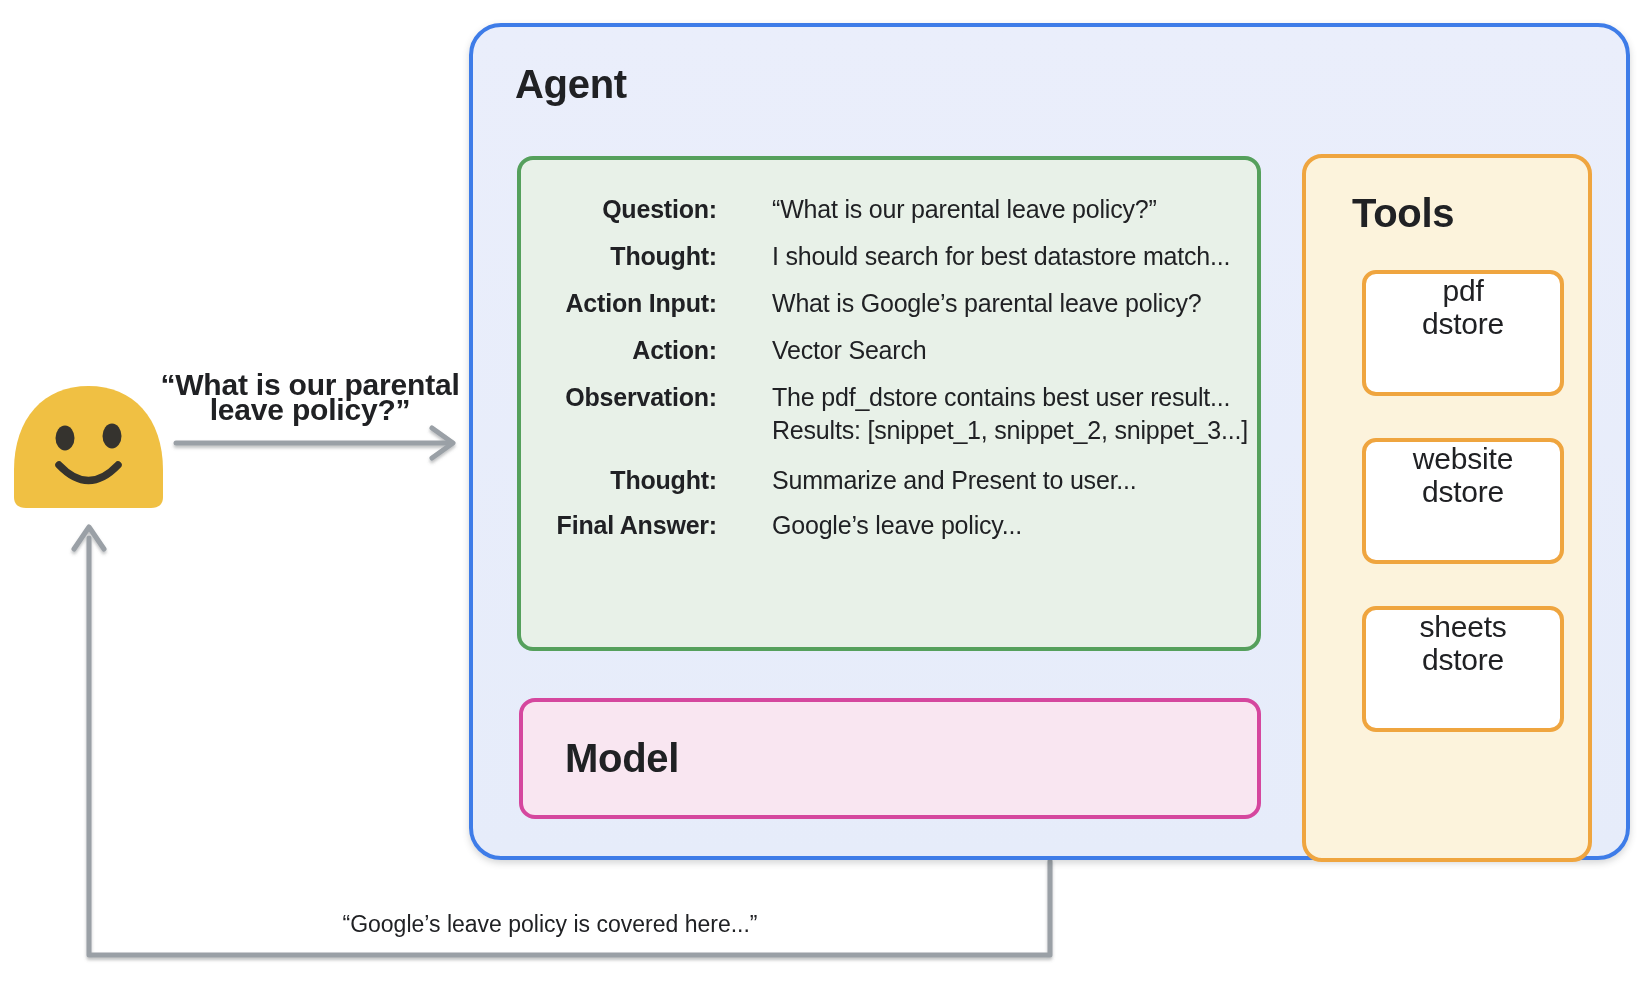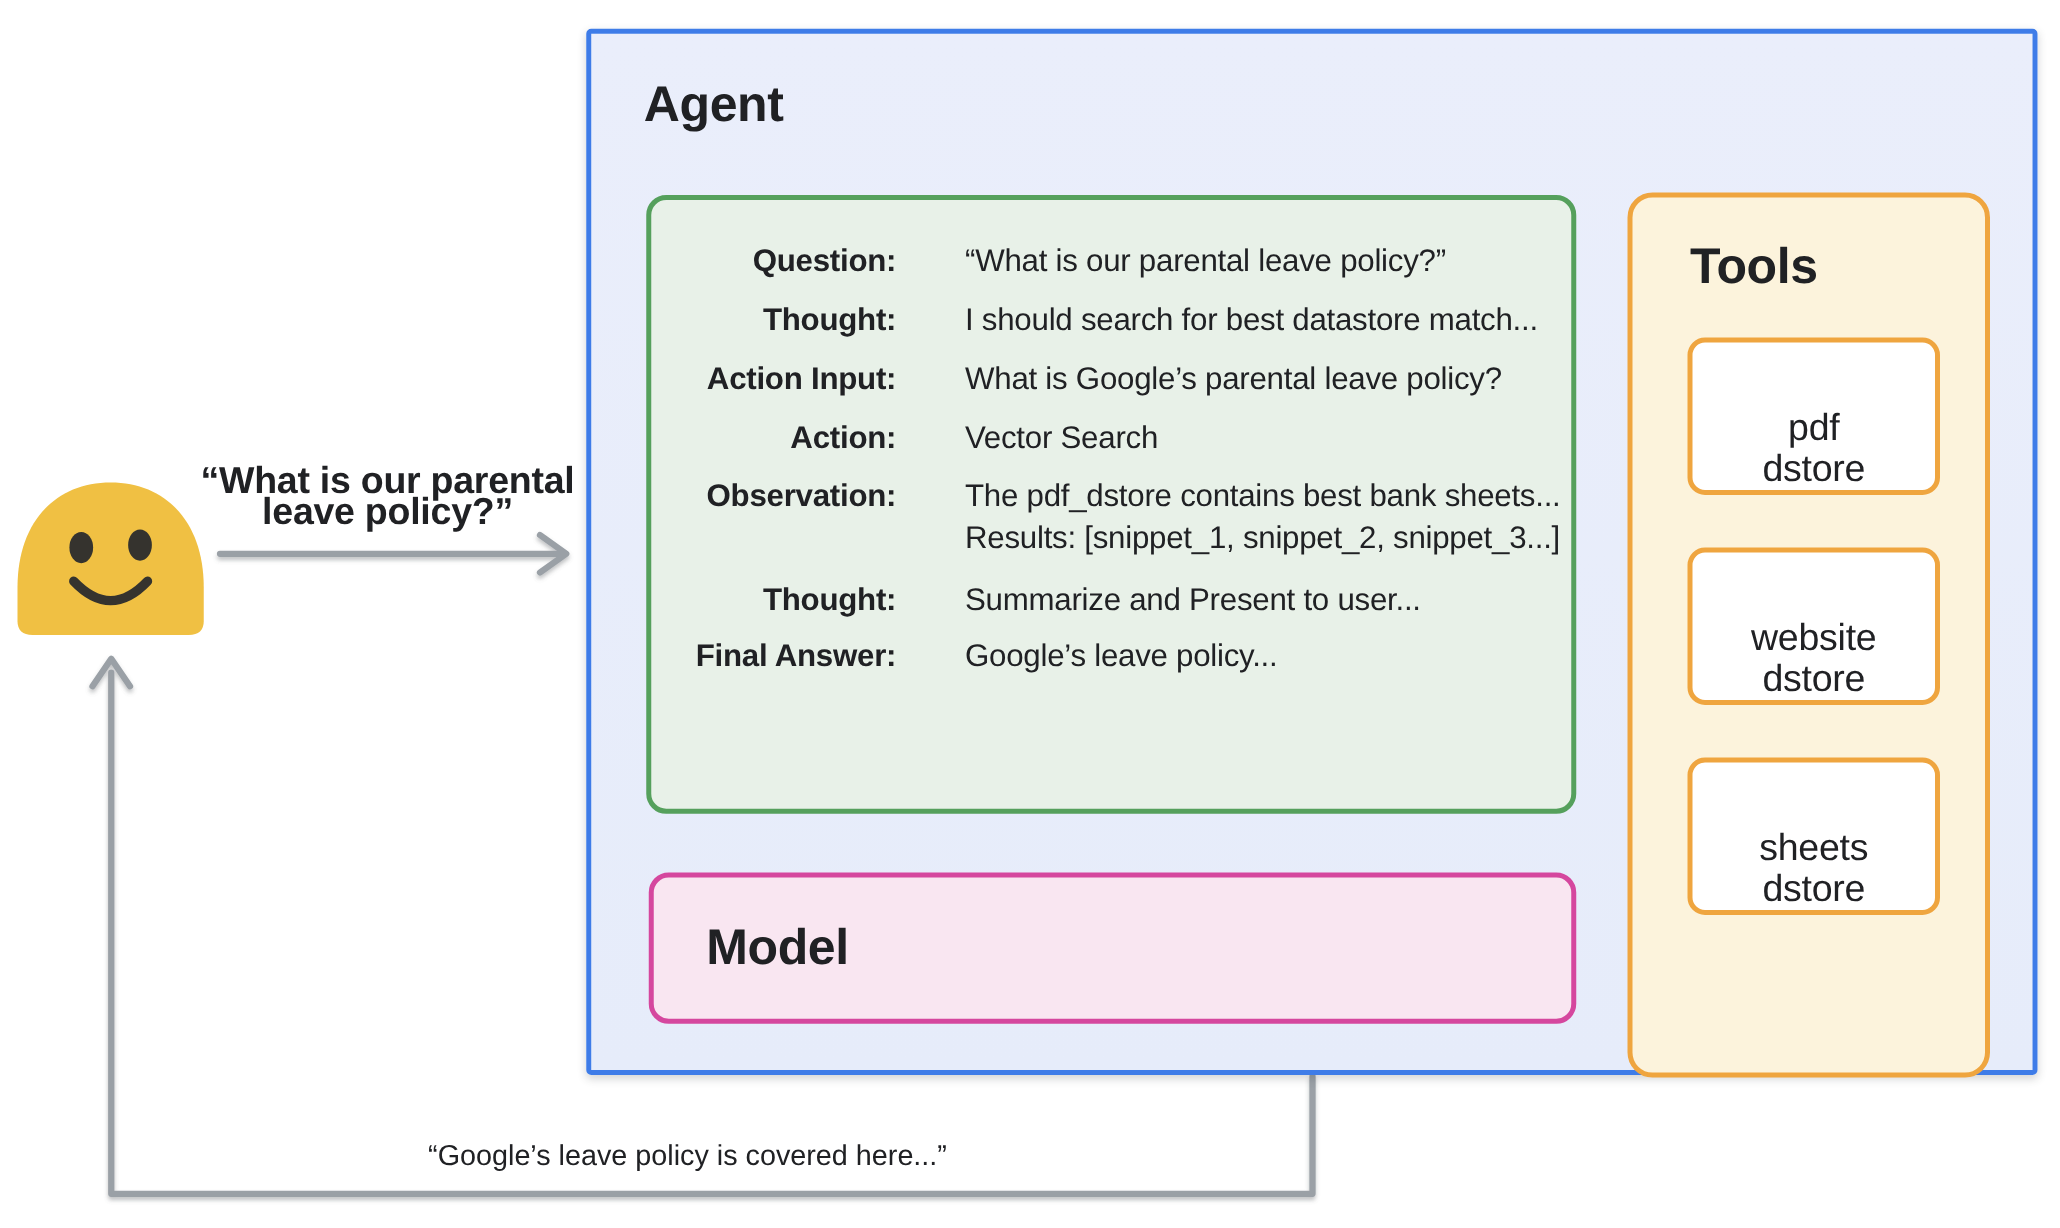--- a/index.html
+++ b/index.html
@@ -16,21 +16,21 @@
     position:absolute;left:155px;top:372px;width:310px;z-index:2;
     font-size:30px;line-height:25px;font-weight:700;text-align:center;letter-spacing:-0.2px;
   }
   .response-label{
     position:absolute;left:300px;top:911px;width:500px;z-index:2;
     font-size:23px;line-height:27px;font-weight:400;text-align:center;
   }
   
   .agent-box{
     position:absolute;left:469px;top:23px;width:1161px;height:837px;z-index:1;
-    box-sizing:border-box;border:4px solid #3E7CE8;border-radius:4px;
+    box-sizing:border-box;border:4px solid #3E7CE8;border-radius:32px;
     background:linear-gradient(180deg,#EAEEFB 0%,#E6ECFA 100%);
     box-shadow:0 3px 7px rgba(60,64,67,.22);
   }
   .panel-title{position:absolute;font-size:40px;line-height:46px;font-weight:600;letter-spacing:-0.3px;}
   .agent-title{left:42px;top:34px;}
   
   .scratchpad{
     position:absolute;left:44px;top:129px;width:744px;height:495px;
     box-sizing:border-box;border:4px solid #55A05C;border-radius:16px;background:#E8F1E8;
     padding-top:33px;
@@ -45,23 +45,23 @@
     box-sizing:border-box;border:4px solid #D5479E;border-radius:16px;background:#F9E6F1;
   }
   .model-title{left:42px;top:33px;}
   
   .tools-box{
     position:absolute;left:829px;top:127px;width:290px;height:708px;
     box-sizing:border-box;border:4px solid #EFA53F;border-radius:20px;background:#FCF3DC;
   }
   .tools-title{left:46px;top:32px;}
   .tool-card{
-    position:absolute;left:44px;width:202px;height:126px;
+    position:absolute;left:56px;width:202px;height:126px;
     box-sizing:border-box;border:4px solid #EFA53F;border-radius:14px;background:#ffffff;
-    display:flex;flex-direction:column;align-items:center;justify-content:flex-end;
+    display:flex;flex-direction:column;align-items:center;justify-content:flex-start;
     font-size:30px;line-height:33px;letter-spacing:-0.2px;text-align:center;
   }
   .tool-card.c0{top:112px;} .tool-card.c1{top:280px;} .tool-card.c2{top:448px;}
 </style>
 </head>
 <body>
 
 <div class="canvas">
 
   <svg class="overlay" width="1648" height="982" viewBox="0 0 1648 982">
@@ -111,21 +111,21 @@
         <span class="sp-label">Action Input:</span>
         <span class="sp-value">What is Google’s parental leave policy?</span>
       </div>
       <div class="sp-row">
         <span class="sp-label">Action:</span>
         <span class="sp-value">Vector Search</span>
       </div>
       <div class="sp-row" style="margin-bottom:17px;">
         <span class="sp-label">Observation:</span>
         <span class="sp-value">
-          <span>The pdf_dstore contains best bank sheets...</span><br>
+          <span>The pdf_dstore contains best user result...</span><br>
           <span class="sp-value-l2">Results: [snippet_1, snippet_2, snippet_3...]</span>
         </span>
       </div>
       <div class="sp-row" style="margin-bottom:12px;">
         <span class="sp-label">Thought:</span>
         <span class="sp-value">Summarize and Present to user...</span>
       </div>
       <div class="sp-row">
         <span class="sp-label">Final Answer:</span>
         <span class="sp-value">Google’s leave policy...</span>

